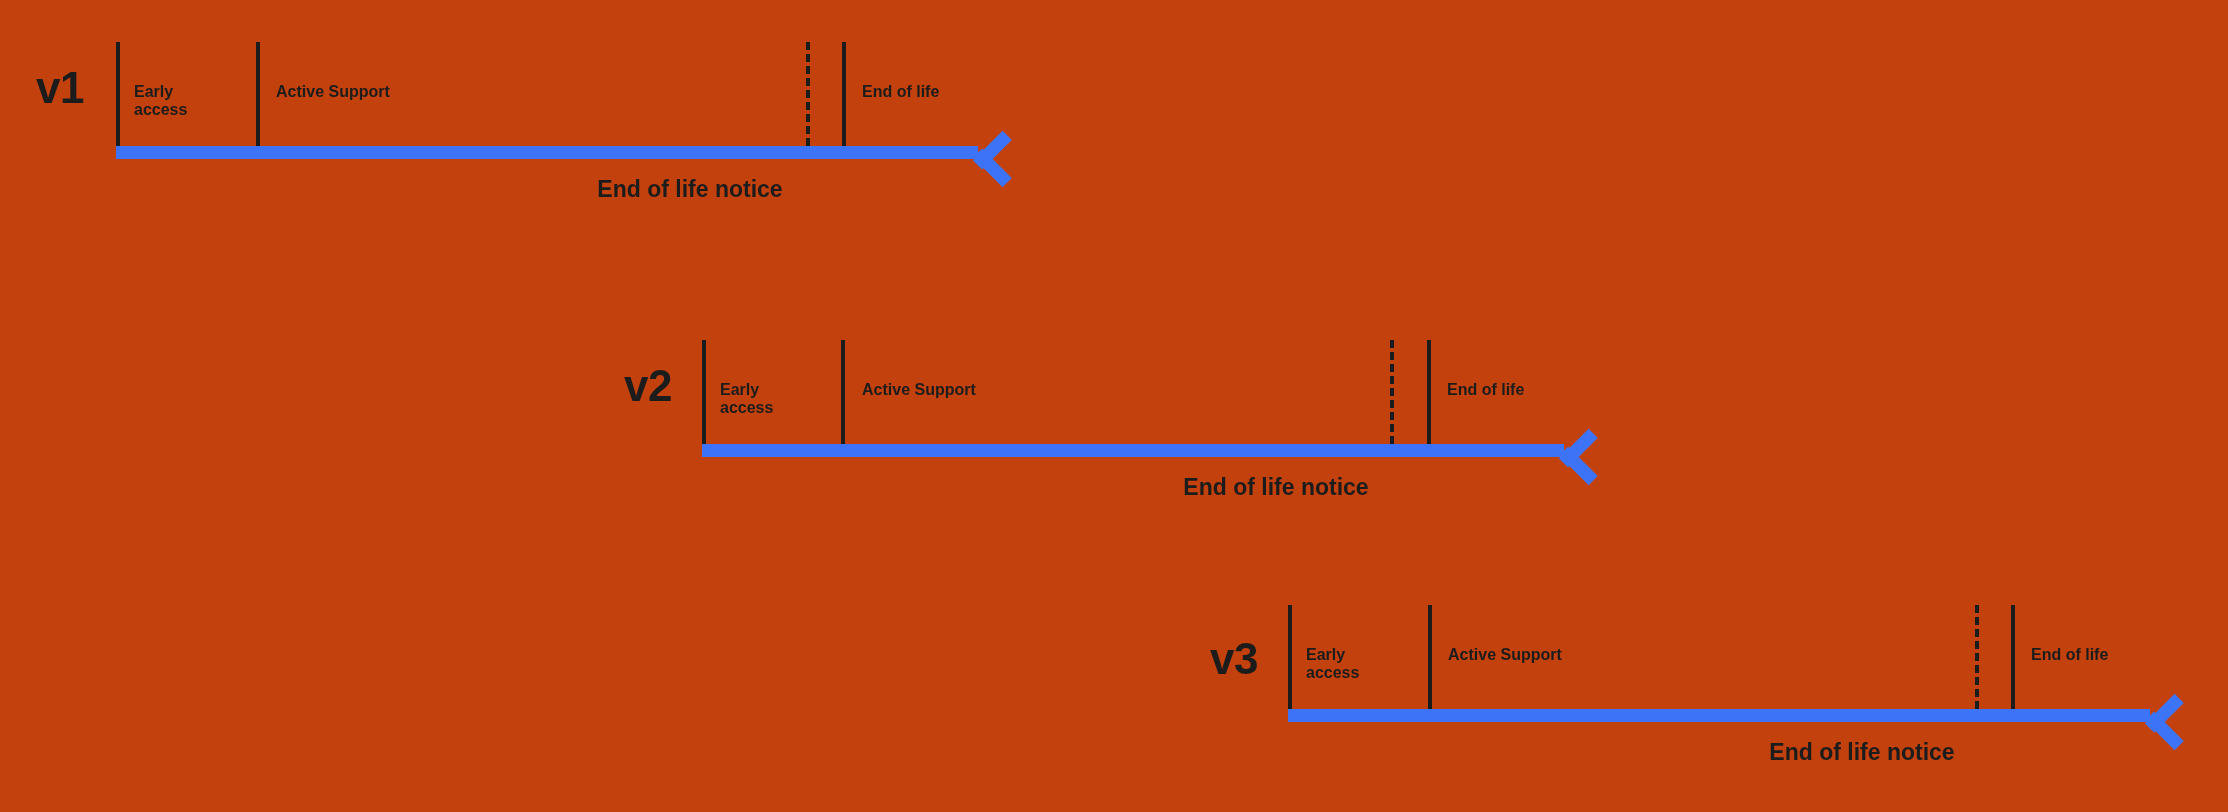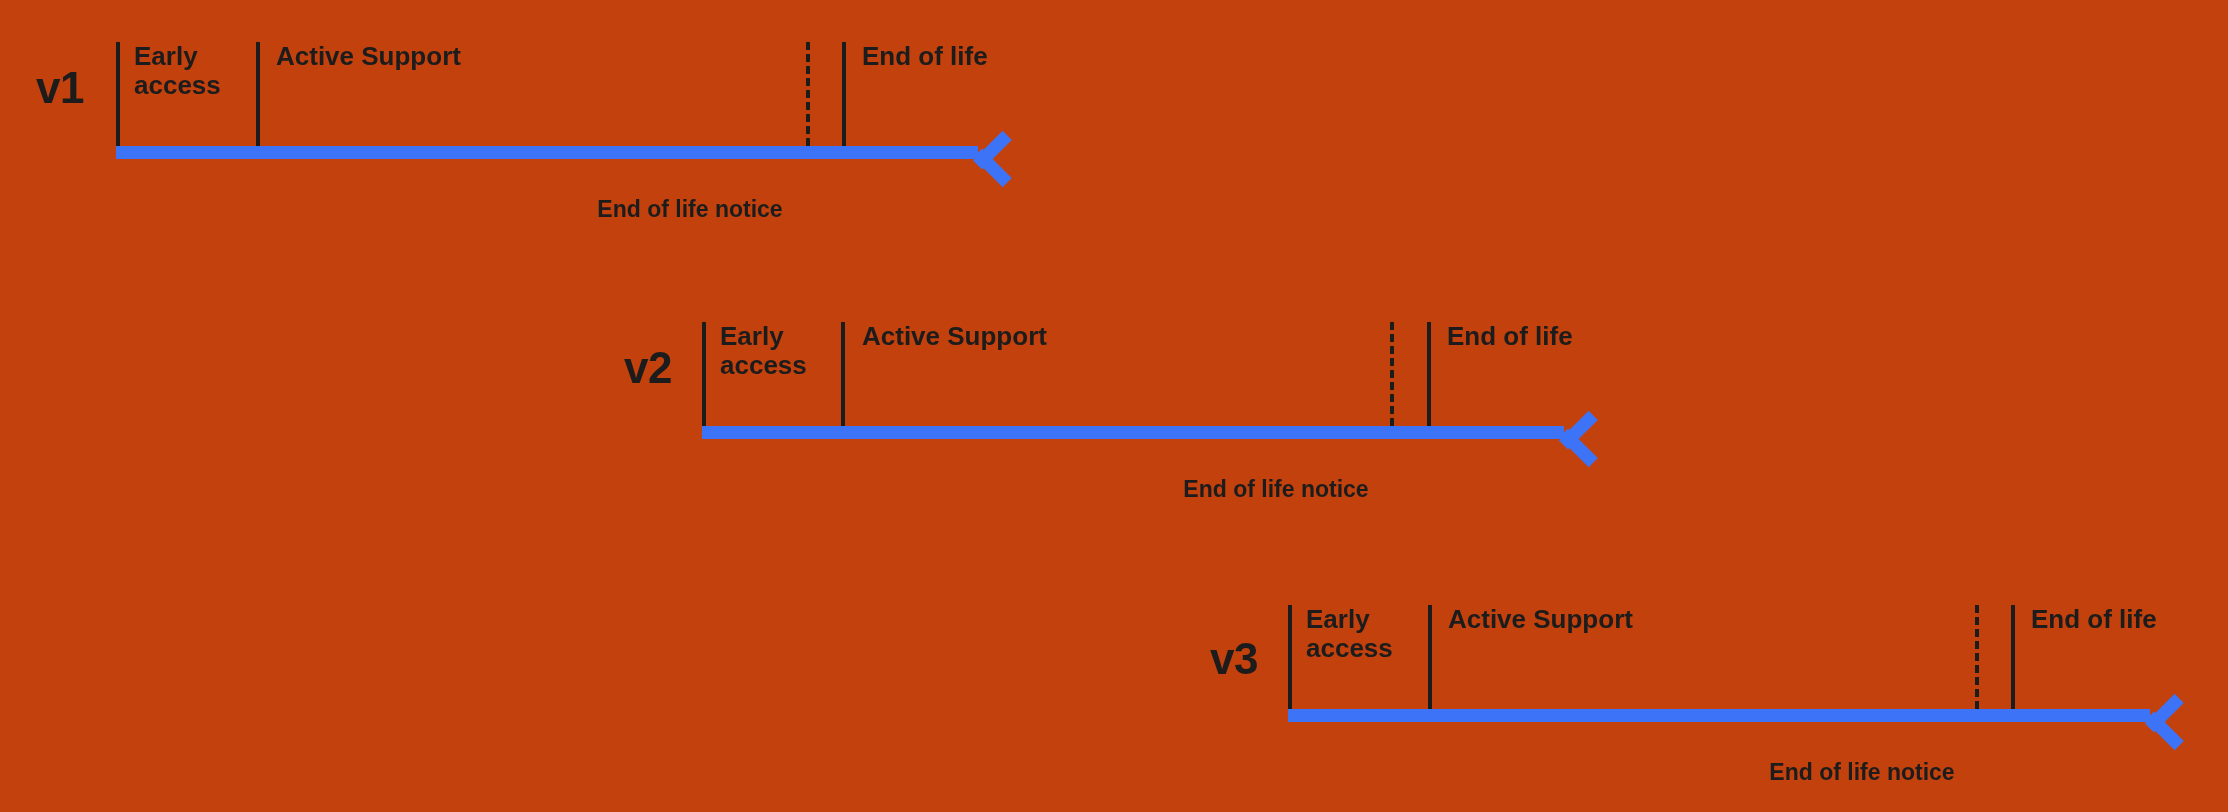--- a/index.html
+++ b/index.html
@@ -46,25 +46,26 @@
   
   .tick-dashed {
     position: absolute;
     width: 0;
     border-left: 4px dashed #1c1c1c;
   }
 
   
   .phase-label {
     position: absolute;
-    font-size: 26px;
+    font-size: 16px;
     font-weight: 700;
     color: #1c1c1c;
     line-height: 1.13;
     white-space: pre-line;
+    margin-top: 41px;
   }
 
   
   .bar-shaft {
     position: absolute;
     height: 13px;
     background: #3d74f7;
   }
 
   
@@ -93,21 +94,20 @@
 
   
   .notice-label {
     position: absolute;
     font-size: 23px;
     font-weight: 700;
     color: #1c1c1c;
     line-height: 1;
     white-space: nowrap;
     transform: translateX(-50%);
-    margin-top: 20px;
   }
 </style>
 </head>
 <body>
 
 <div id="canvas">
 
   <div class="timeline-row" style="left:0; top:0; width:2228px; height:200px;">
 
     <div class="version-label" style="left:84px; top:88px;">v1</div>
@@ -125,21 +125,21 @@
     <div class="bar-shaft" style="left:116px; top:146px; width:862px;"></div>
 
     <div class="arrow-head" style="left:971px; top:152px;">
       <span class="ah-up" style="top:-29px;"></span>
       <span class="ah-dn" style="top:1px;"></span>
     </div>
 
     <div class="notice-label" style="left:690px; top:178px;">End of life notice</div>
   </div>
 
-  <div class="timeline-row" style="left:0; top:280px; width:2228px; height:200px;text-decoration:underline;">
+  <div class="timeline-row" style="left:0; top:298px; width:2228px; height:200px;text-decoration:underline;">
 
     <div class="version-label" style="left:672px; top:88px;">v2</div>
 
     <div class="tick" style="left:702px; top:42px; height:104px;"></div>
     <div class="tick" style="left:841px; top:42px; height:104px;"></div>
     <div class="tick-dashed" style="left:1390px; top:42px; height:104px;"></div>
     <div class="tick" style="left:1427px; top:42px; height:104px;"></div>
 
     <div class="phase-label" style="left:720px; top:42px;">Early
 access</div>

